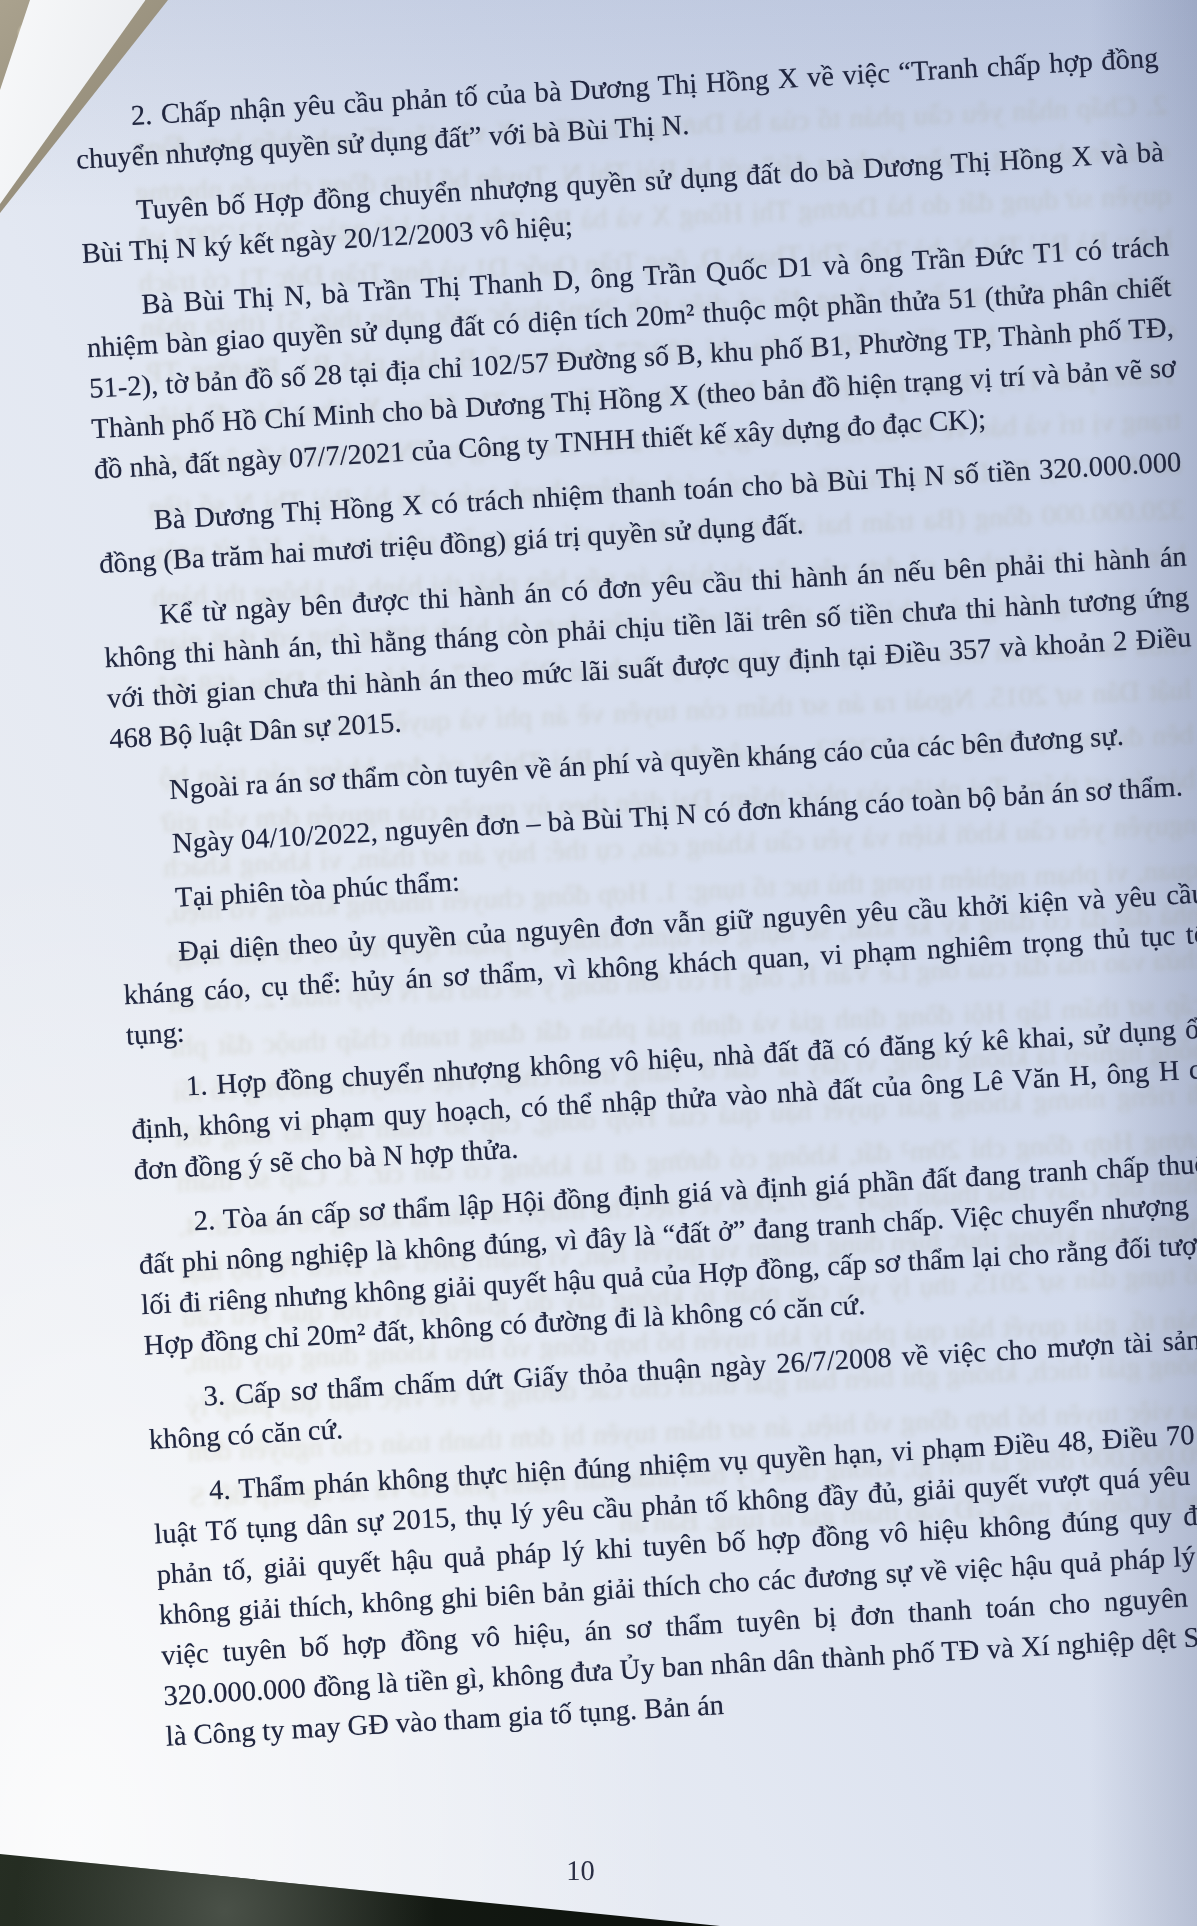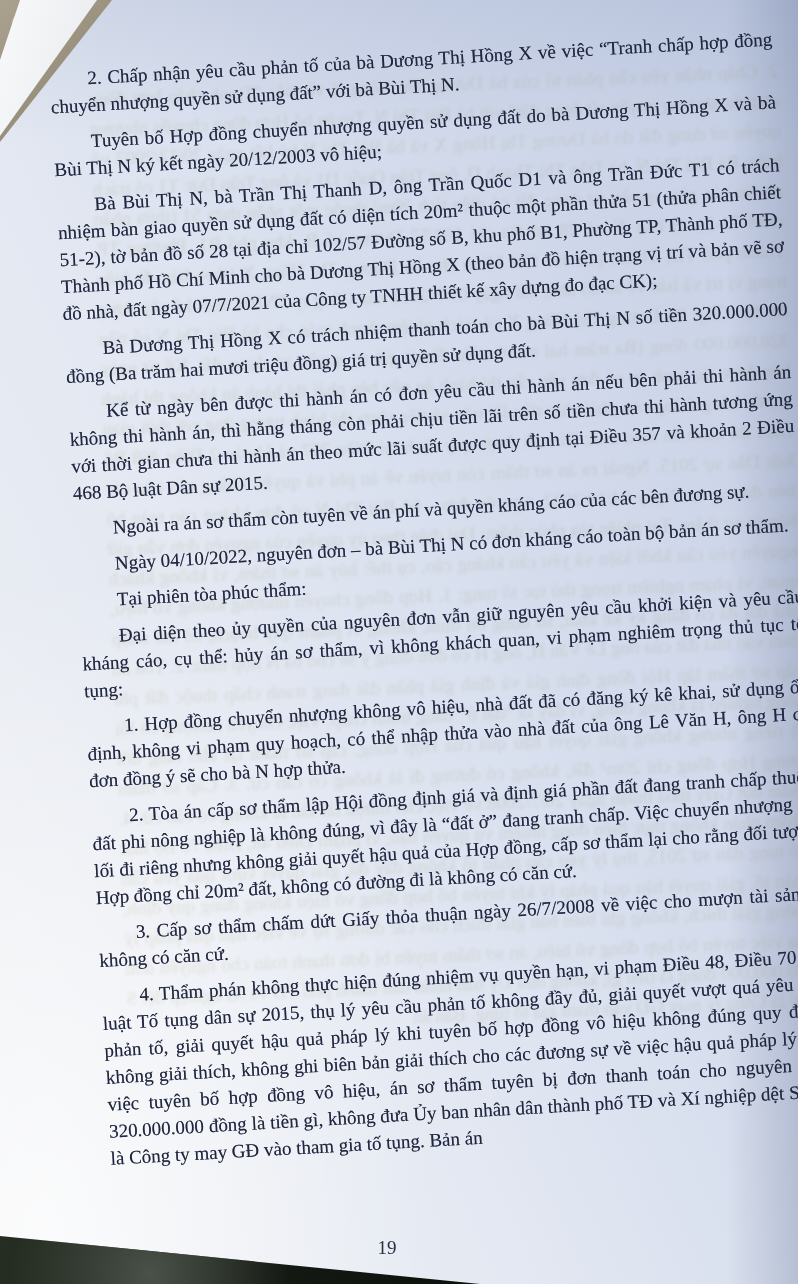--- a/index.html
+++ b/index.html
@@ -86,18 +86,18 @@
     <p>Ngoài ra án sơ thẩm còn tuyên về án phí và quyền kháng cáo của các bên đương sự.</p>
     <p>Ngày 04/10/2022, nguyên đơn – bà Bùi Thị N có đơn kháng cáo toàn bộ bản án sơ thẩm.</p>
     <p>Tại phiên tòa phúc thẩm:</p>
     <p>Đại diện theo ủy quyền của nguyên đơn vẫn giữ nguyên yêu cầu khởi kiện và yêu cầu kháng cáo, cụ thể: hủy án sơ thẩm, vì không khách quan, vi phạm nghiêm trọng thủ tục tố tụng:</p>
     <p>1. Hợp đồng chuyển nhượng không vô hiệu, nhà đất đã có đăng ký kê khai, sử dụng ổn định, không vi phạm quy hoạch, có thể nhập thửa vào nhà đất của ông Lê Văn H, ông H có đơn đồng ý sẽ cho bà N hợp thửa.</p>
     <p>2. Tòa án cấp sơ thẩm lập Hội đồng định giá và định giá phần đất đang tranh chấp thuộc đất phi nông nghiệp là không đúng, vì đây là “đất ở” đang tranh chấp. Việc chuyển nhượng có lối đi riêng nhưng không giải quyết hậu quả của Hợp đồng, cấp sơ thẩm lại cho rằng đối tượng Hợp đồng chỉ 20m² đất, không có đường đi là không có căn cứ.</p>
     <p>3. Cấp sơ thẩm chấm dứt Giấy thỏa thuận ngày 26/7/2008 về việc cho mượn tài sản là không có căn cứ.</p>
     <p>4. Thẩm phán không thực hiện đúng nhiệm vụ quyền hạn, vi phạm Điều 48, Điều 70 Bộ luật Tố tụng dân sự 2015, thụ lý yêu cầu phản tố không đầy đủ, giải quyết vượt quá yêu cầu phản tố, giải quyết hậu quả pháp lý khi tuyên bố hợp đồng vô hiệu không đúng quy định, không giải thích, không ghi biên bản giải thích cho các đương sự về việc hậu quả pháp lý của việc tuyên bố hợp đồng vô hiệu, án sơ thẩm tuyên bị đơn thanh toán cho nguyên đơn 320.000.000 đồng là tiền gì, không đưa Ủy ban nhân dân thành phố TĐ và Xí nghiệp dệt S nay là Công ty may GĐ vào tham gia tố tụng. Bản án</p>
   </div>
 
-  <div class="page-number">19</div>
+  <div class="page-number">10</div>
 </div>
 
 <div class="corner-dark-tl"></div>
 <div class="corner-sheet-tl"></div>
 <div class="corner-dark-bl"></div>
 
 </body></html>

